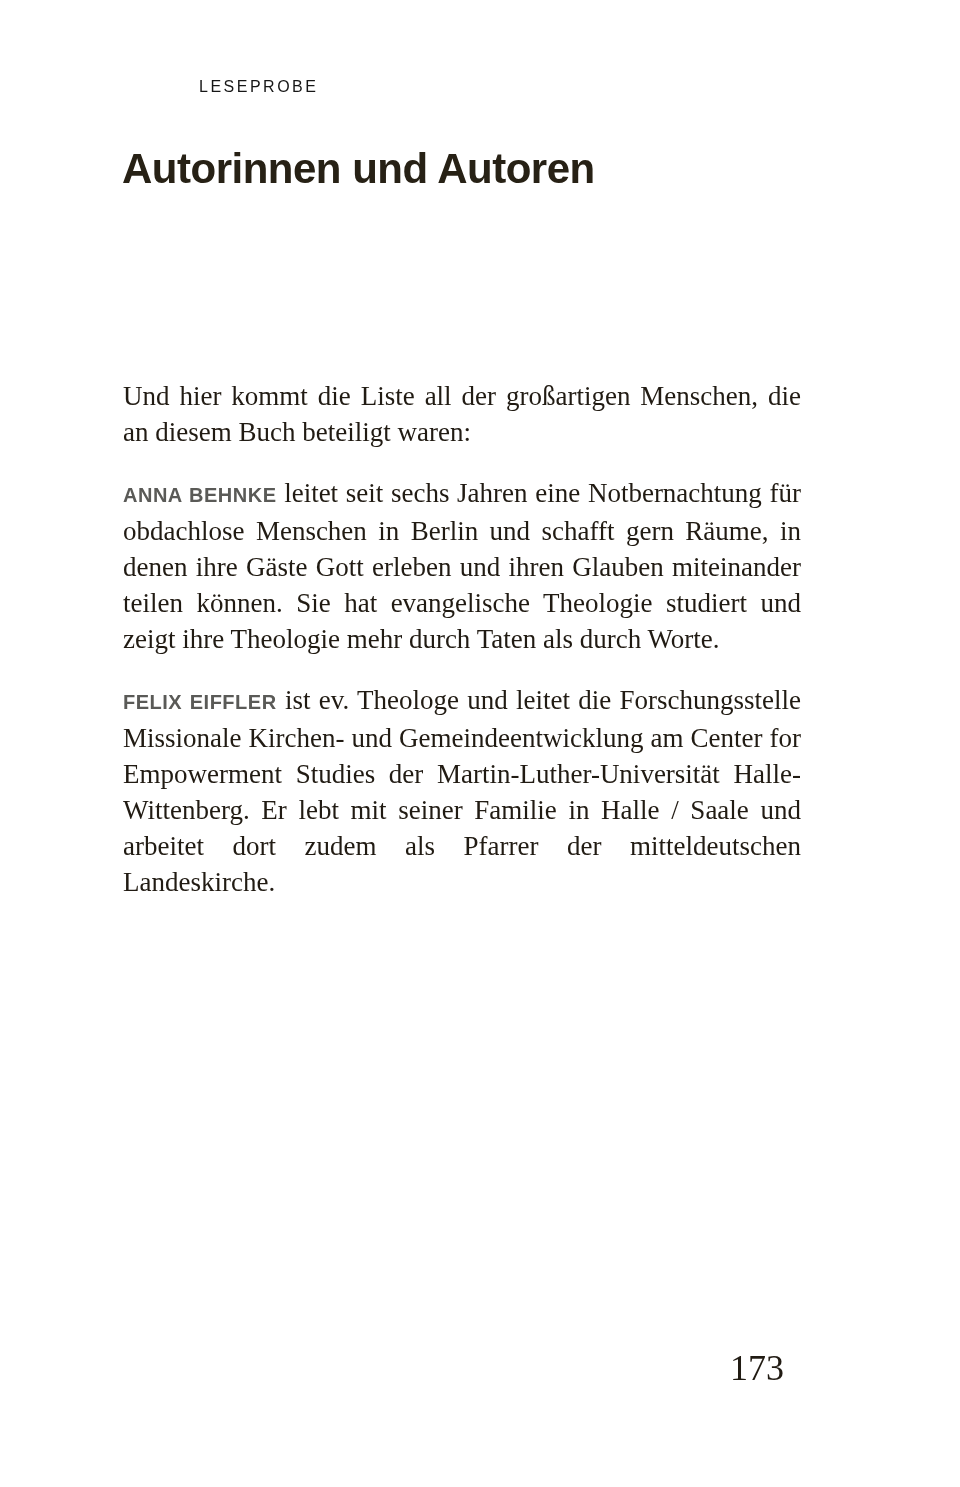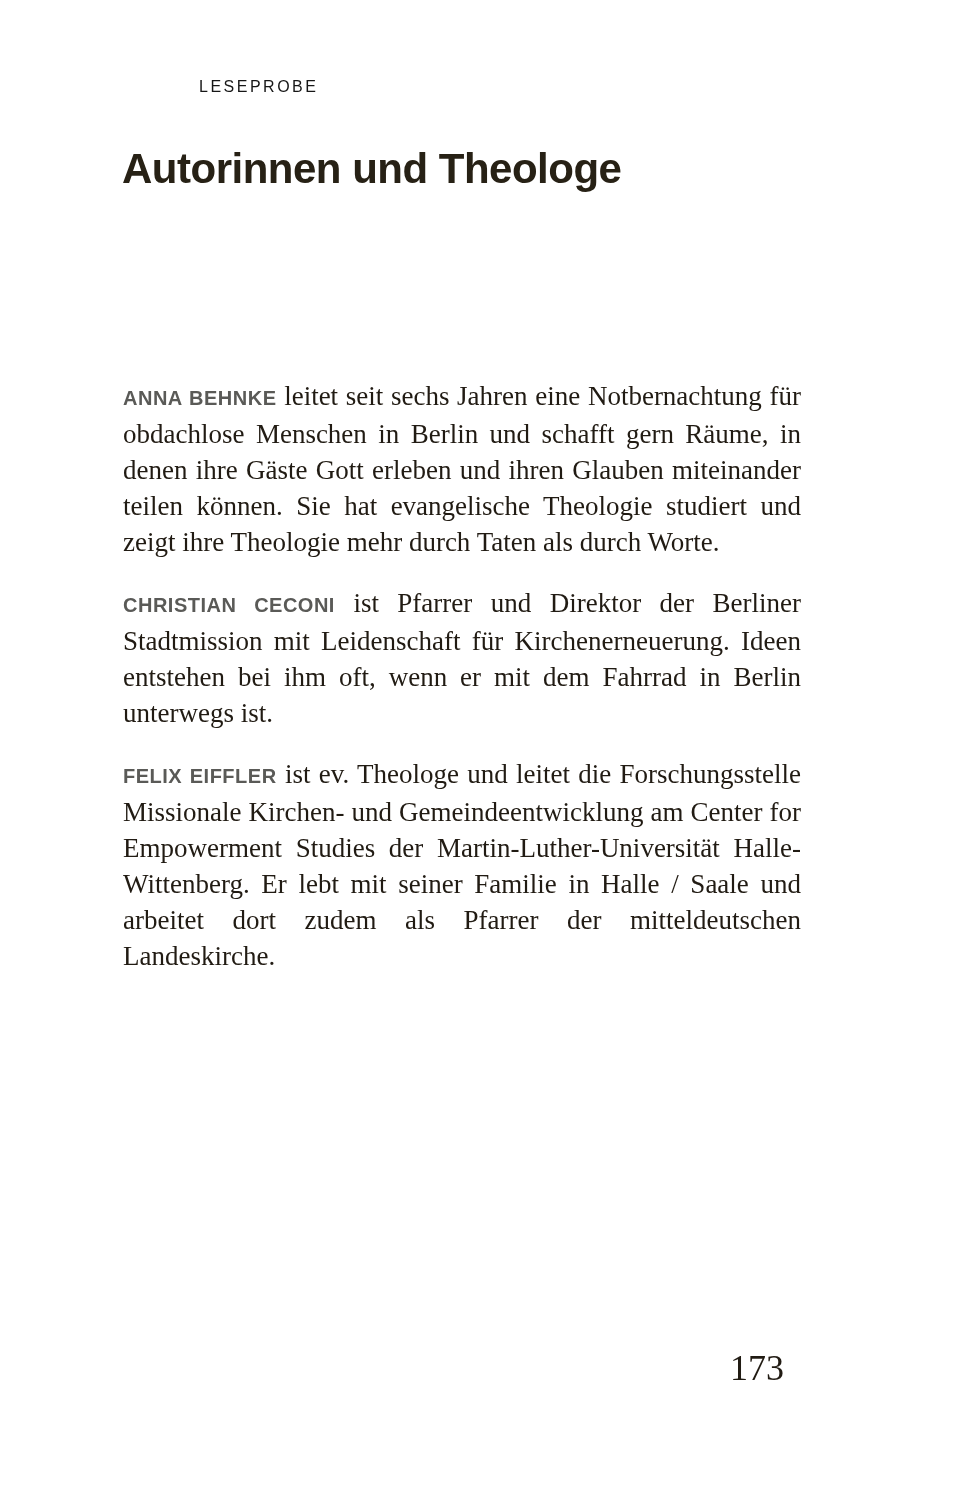--- a/index.html
+++ b/index.html
@@ -77,29 +77,29 @@
     color: var(--body-text, #211b13);
   }
 </style>
 </head>
 <body>
 
 <div class="page">
 
   <div class="kicker">LESEPROBE</div>
 
-  <h1 class="title">Autorinnen und Theologe</h1>
+  <h1 class="title">Autorinnen und Autoren</h1>
 
   <div class="body-text">
 
+    <p class="intro">Und hier kommt die Liste all der großartigen Menschen, die an diesem Buch beteiligt waren:</p>
 
 
     <p class="author"><span class="author-name">ANNA BEHNKE</span><span> leitet seit sechs Jahren eine Not­ber­nach­tung für obdachlose Menschen in Berlin und schafft gern Räume, in denen ihre Gäste Gott erleben und ihren Glau­ben miteinander teilen können. Sie hat evangelische Theo­logie studiert und zeigt ihre Theologie mehr durch Taten als durch Worte.</span></p>
 
-    <p class="author"><span class="author-name">CHRISTIAN CECONI</span><span> ist Pfarrer und Direktor der Berliner Stadtmission mit Leidenschaft für Kirchen­erneuerung. Ideen entstehen bei ihm oft, wenn er mit dem Fahrrad in Berlin unterwegs ist.</span></p>
 
     <p class="author"><span class="author-name">FELIX EIFFLER</span><span> ist ev. Theologe und leitet die For­schungs­stelle Missionale Kirchen- und Gemeinde­ent­wicklung am Center for Empowerment Studies der Martin-Luther-Uni­ver­sität Halle-Wittenberg. Er lebt mit seiner Familie in Halle / Saale und arbeitet dort zudem als Pfarrer der mittel­deutschen Landeskirche.</span></p>
 
   </div>
 
   <div class="pagenum">173</div>
 
 </div>
 
 </body></html>

